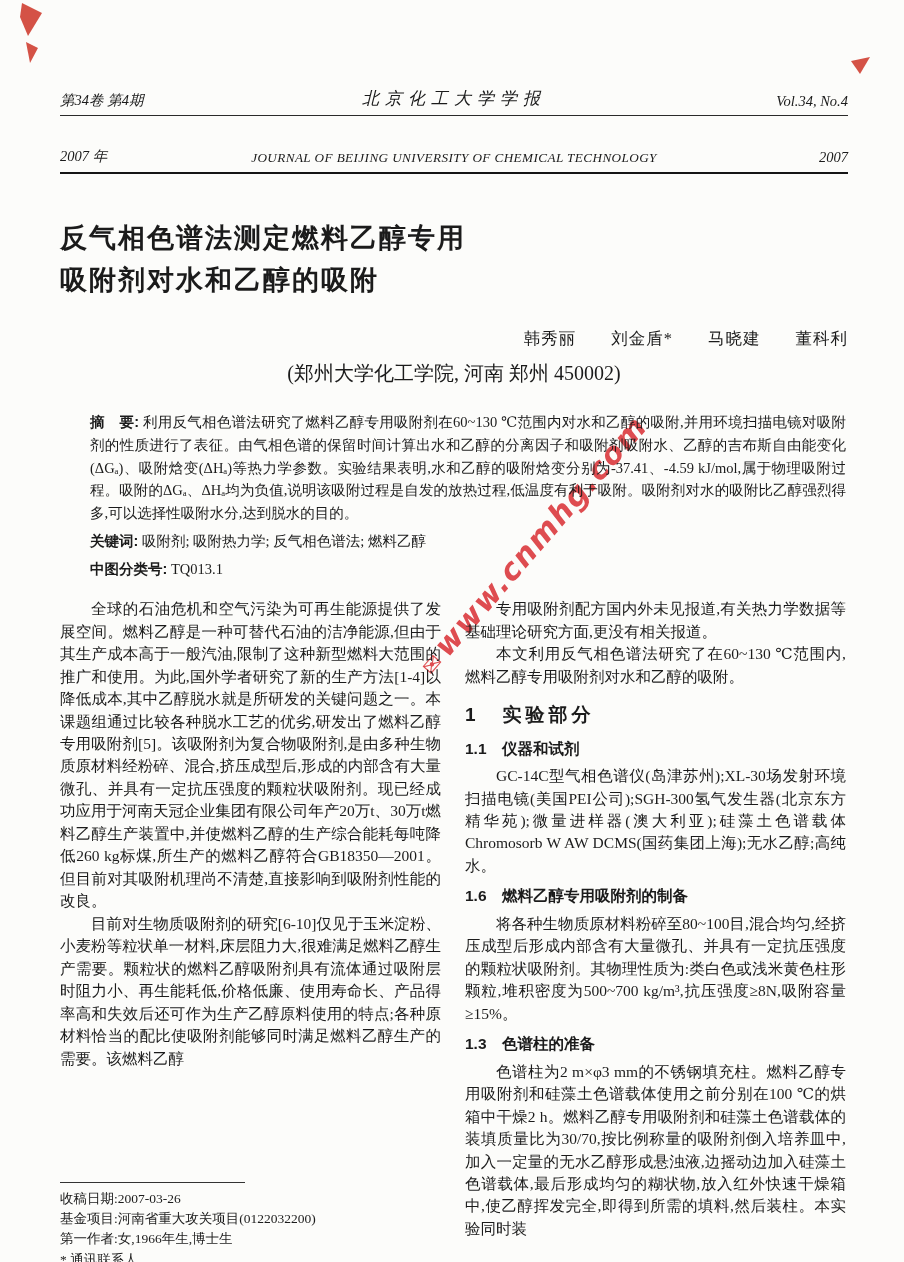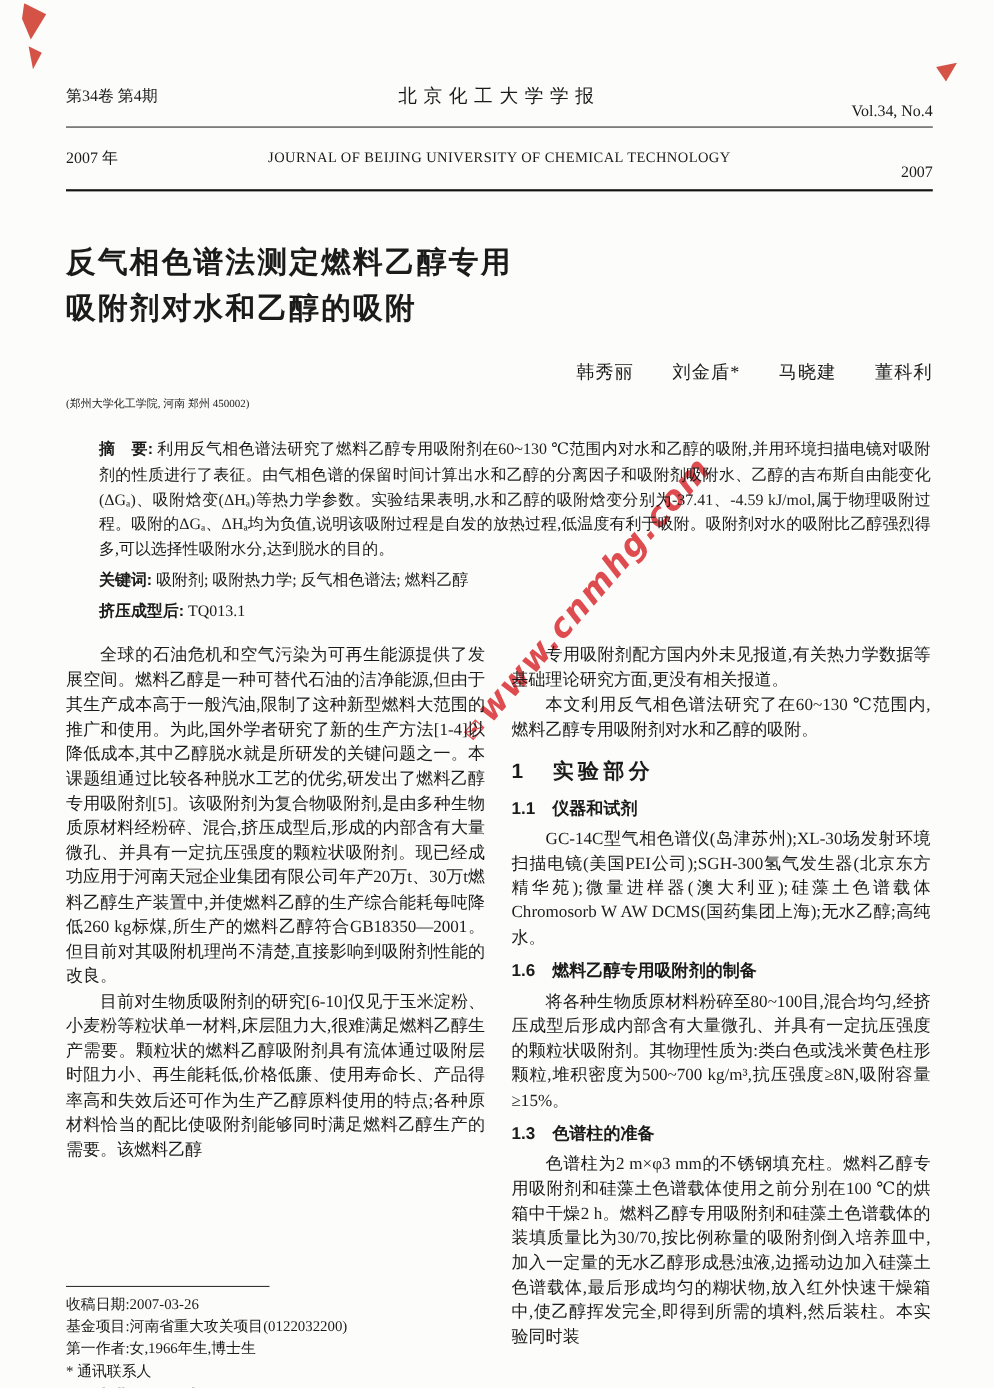--- a/index.html
+++ b/index.html
@@ -6,38 +6,38 @@
   html,body { background:#9a9a9a; }
   body { font-family:"Liberation Serif","DejaVu Serif",serif; }
 
   .page {
     position:relative; width:904px; height:1262px; margin:0 auto;
     background:#fcfcfa; color:#1b1b1b; overflow:hidden;
   }
   .content { position:absolute; left:60px; top:64px; width:788px; }
 
   
-  .hrow { display:flex; justify-content:space-between; align-items:center; }
+  .hrow { display:flex; justify-content:space-between; align-items:flex-end;font-style:italic; }
   .hrow .h-left, .hrow .h-right { font-size:14.5px; width:160px; }
   .hrow .h-right { text-align:right;margin-top:29px; }
   .hrow .h-center { flex:1; text-align:center; }
   .cn-journal { font-size:17px; letter-spacing:6px; }
   .en-journal { font-size:13.2px; letter-spacing:.4px; }
   .thin-rule  { border-top:1.2px solid #2a2a2a; margin:5px 0 4px; }
   .thick-rule { border-top:2.6px solid #151515; margin-top:6px; }
 
   
   .title {
     margin-top:44px; text-align:left; font-weight:bold;
     font-family:"Liberation Sans","DejaVu Sans",sans-serif;
     font-size:27px; line-height:1.55; letter-spacing:2px;
   }
   .title .tl { display:block; }
   .authors { margin-top:26px; text-align:right; font-size:16.5px; letter-spacing:1px; }
-  .affiliation { margin-top:10px; text-align:left; font-size:10px; }
+  .affiliation { margin-top:10px; text-align:center; font-size:20px; }
 
   
   .abstract {
     margin:24px 2px 0 30px; font-size:14.5px; line-height:1.58;
     text-align:justify;
   }
   .b-label {
     font-weight:bold;
     font-family:"Liberation Sans","DejaVu Sans",sans-serif;
   }
@@ -132,21 +132,21 @@
       <span class="b-label">摘　要:</span>
       <span>利用反气相色谱法研究了燃料乙醇专用吸附剂在60~130 ℃范围内对水和乙醇的吸附,并用环境扫描电镜对吸附剂的性质进行了表征。由气相色谱的保留时间计算出水和乙醇的分离因子和吸附剂吸附水、乙醇的吉布斯自由能变化(ΔGₐ)、吸附焓变(ΔHₐ)等热力学参数。实验结果表明,水和乙醇的吸附焓变分别为-37.41、-4.59 kJ/mol,属于物理吸附过程。吸附的ΔGₐ、ΔHₐ均为负值,说明该吸附过程是自发的放热过程,低温度有利于吸附。吸附剂对水的吸附比乙醇强烈得多,可以选择性吸附水分,达到脱水的目的。</span>
     </div>
 
     <div class="kw-line">
       <span class="b-label">关键词:</span>
       <span>吸附剂; 吸附热力学; 反气相色谱法; 燃料乙醇</span>
     </div>
 
     <div class="kw-line">
-      <span class="b-label">挤压成型后:</span>
+      <span class="b-label">中图分类号:</span>
       <span>TQ013.1</span>
     </div>
 
     <div class="columns">
 
       <div class="col col-left">
         <p class="body-p">全球的石油危机和空气污染为可再生能源提供了发展空间。燃料乙醇是一种可替代石油的洁净能源,但由于其生产成本高于一般汽油,限制了这种新型燃料大范围的推广和使用。为此,国外学者研究了新的生产方法[1-4]以降低成本,其中乙醇脱水就是所研发的关键问题之一。本课题组通过比较各种脱水工艺的优劣,研发出了燃料乙醇专用吸附剂[5]。该吸附剂为复合物吸附剂,是由多种生物质原材料经粉碎、混合,挤压成型后,形成的内部含有大量微孔、并具有一定抗压强度的颗粒状吸附剂。现已经成功应用于河南天冠企业集团有限公司年产20万t、30万t燃料乙醇生产装置中,并使燃料乙醇的生产综合能耗每吨降低260 kg标煤,所生产的燃料乙醇符合GB18350—2001。但目前对其吸附机理尚不清楚,直接影响到吸附剂性能的改良。</p>
         <p class="body-p">目前对生物质吸附剂的研究[6-10]仅见于玉米淀粉、小麦粉等粒状单一材料,床层阻力大,很难满足燃料乙醇生产需要。颗粒状的燃料乙醇吸附剂具有流体通过吸附层时阻力小、再生能耗低,价格低廉、使用寿命长、产品得率高和失效后还可作为生产乙醇原料使用的特点;各种原材料恰当的配比使吸附剂能够同时满足燃料乙醇生产的需要。该燃料乙醇</p>
 
         <div class="footnotes">

